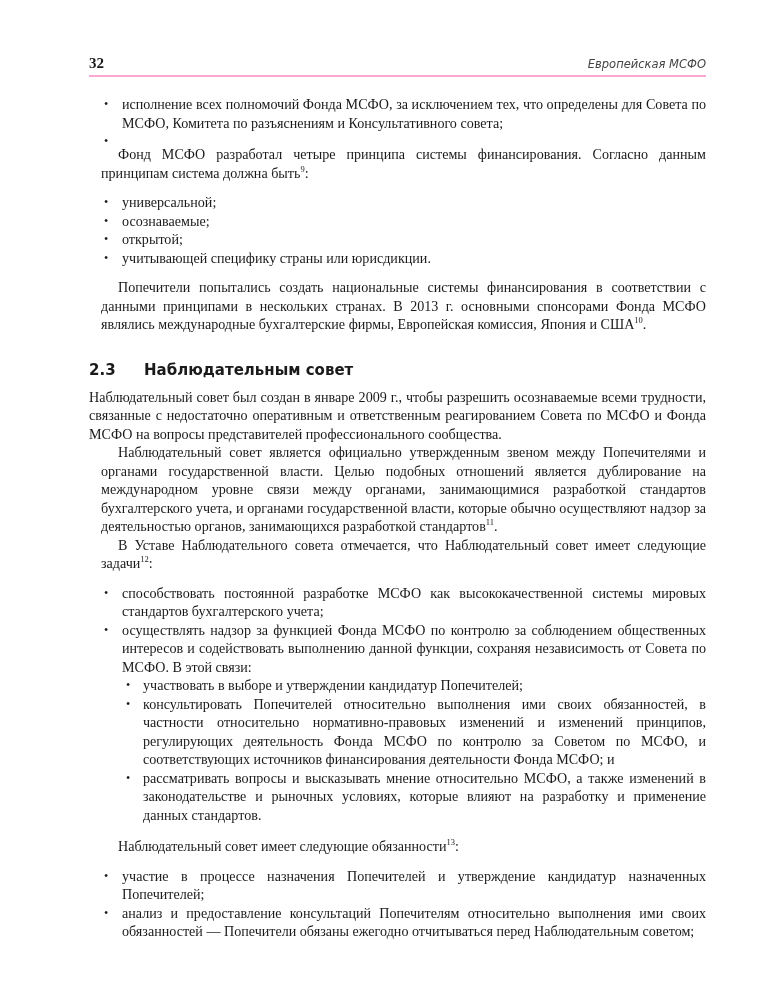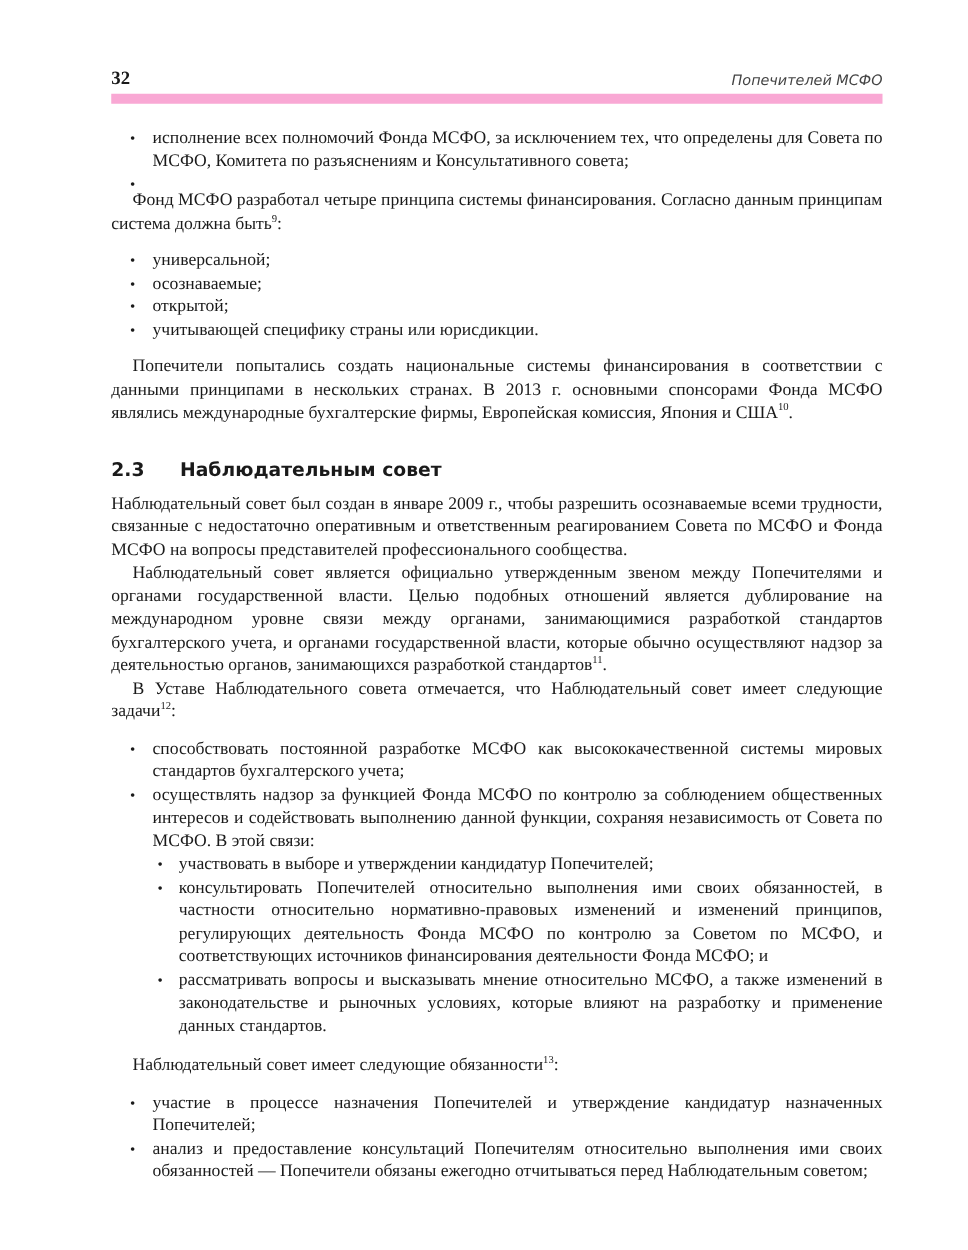--- a/index.html
+++ b/index.html
@@ -1,26 +1,26 @@
 <!DOCTYPE html>
 <html><head>
   <meta charset="utf-8">
   <style>
     html, body { margin: 0; padding: 0; background: #ffffff; }
     body { width: 774px; height: 1000px; position: relative; overflow: hidden;
       font-family: "Liberation Serif", "DejaVu Serif", serif; color: #1a1a1a; }
     .page { position: absolute; left: 89px; top: 52px; width: 617px; }
     .running-head { display: flex; justify-content: space-between; align-items: flex-end;
-      height: 20px; border-bottom: 8px solid #f9a8d4; padding-bottom: 3px; }
+      height: 20px; border-bottom: 2px solid #f9a8d4; padding-bottom: 3px; }
     .page-number { font-weight: bold; font-size: 15px; line-height: 18px; }
     .running-title { font-family: "DejaVu Sans", "Liberation Sans", sans-serif; font-style: italic;
       font-size: 11.5px; color: #444; line-height: 16px; }
     .content { margin-top: 8px; font-size: 14.1px; line-height: 18.5px; text-align: justify; }
     p { margin: 0; }
-    .indent { text-indent: 17px; }
+    .indent { text-indent: 17px; margin-left: 12px; }
     ul { list-style: none; margin: 0; padding: 0; }
     ul.lvl1 > li { position: relative; padding-left: 33px; }
     ul.lvl1 > li > .bullet { position: absolute; left: 15px; top: 0; }
     ul.lvl2 > li { position: relative; padding-left: 21px; }
     ul.lvl2 > li > .bullet { position: absolute; left: 4px; top: 0; }
     .bullet { font-size: 12px; }
     .gap-s { height: 11px; }
     .gap-m { height: 13px; }
     .section-head { display: flex; margin-top: 26px; margin-bottom: 8px;
       font-family: "DejaVu Sans", "Liberation Sans", sans-serif; font-weight: bold;
@@ -28,21 +28,21 @@
     .section-num { width: 55px; }
     sup { font-size: 8.5px; line-height: 0; vertical-align: super; }
   </style>
 </head>
 <body>
 
 <div class="page">
 
   <div class="running-head">
     <span class="page-number">32</span>
-    <span class="running-title">Попечителей МСФО</span>
+    <span class="running-title">Европейская МСФО</span>
   </div>
 
   <div class="content">
     <div style="height:10px"></div>
     <ul class="lvl1">
       <li><span class="bullet">•</span><span>исполнение всех полномочий Фонда МСФО, за исключением тех, что определены для Совета по МСФО, Комитета по разъяснениям и Консультативного совета;</span></li>
       <li><span class="bullet">•</span></li>
     </ul>
 
     <div class="gap-m"></div>

